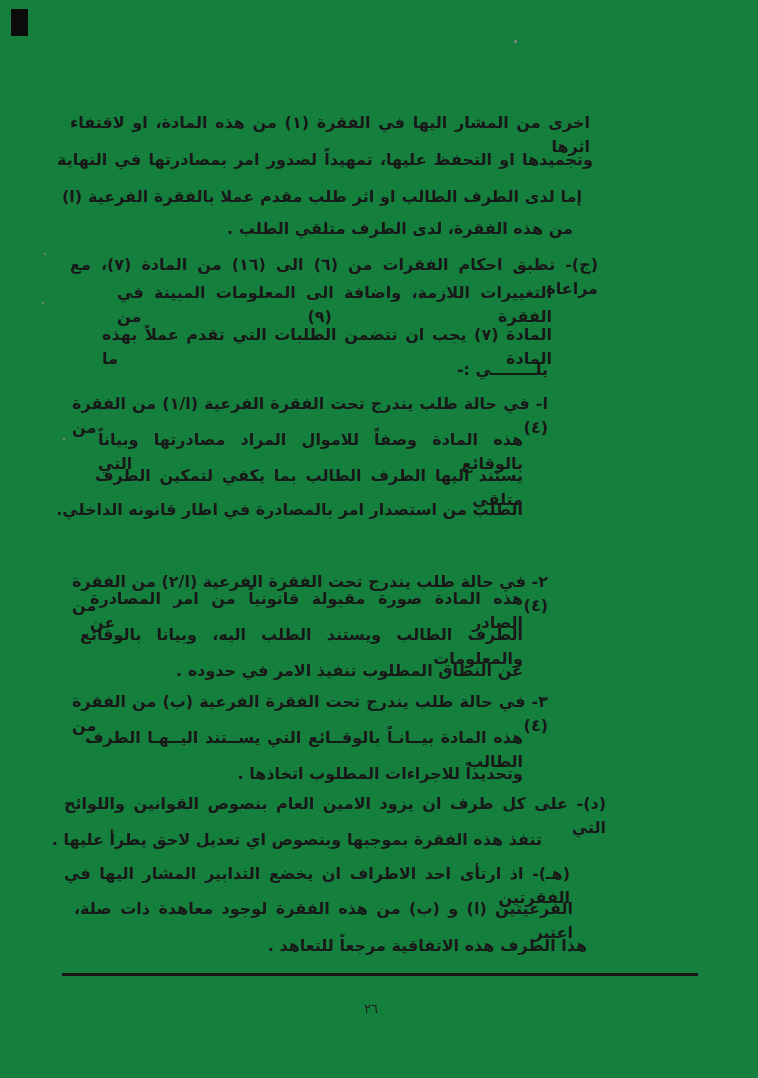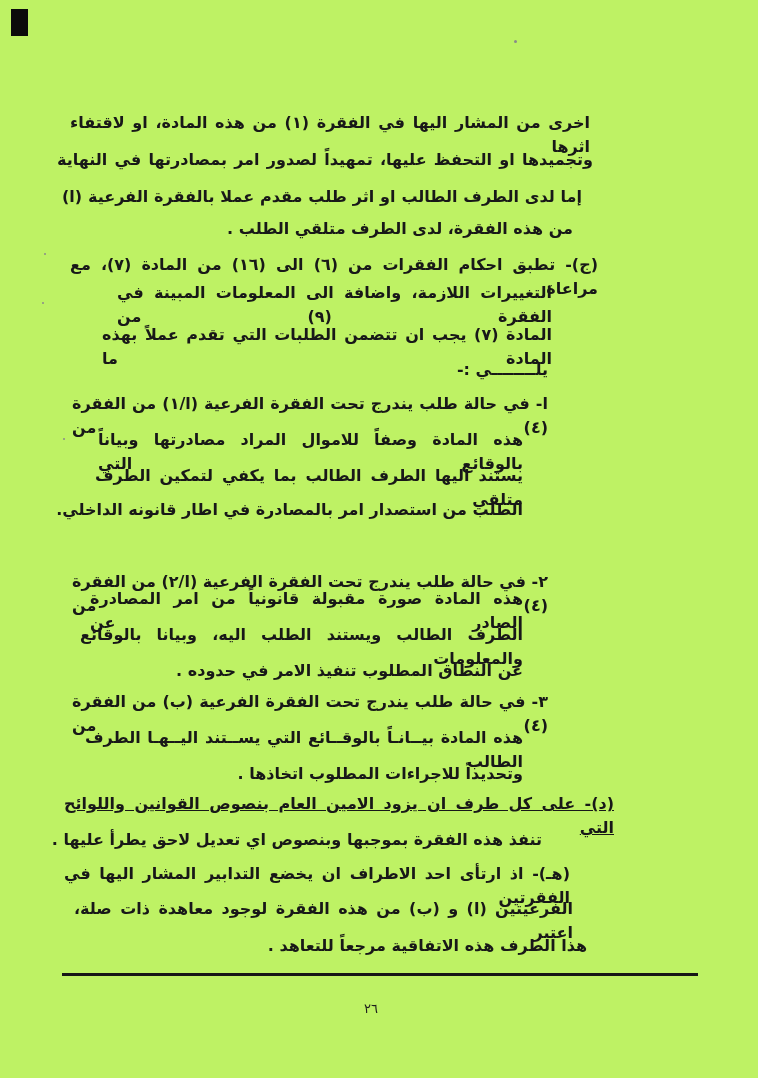--- a/index.html
+++ b/index.html
@@ -5,21 +5,21 @@
   html,body{margin:0;padding:0;}
   body{
     width:758px;height:1078px;
     background:#fdfdfc;
     position:relative;
     overflow:hidden;
     font-family:"DejaVu Sans",sans-serif;
   }
   .page{
     position:absolute;inset:0;
-    background:#bef264;
+    background:#15803d;
   }
   .text-line{
     position:absolute;
     direction:rtl;
     white-space:nowrap;
     text-align:right;
     font-weight:bold;
     font-size:16px;
     line-height:24px;
     color:#181818;
@@ -79,21 +79,21 @@
       <div class="text-line justified" style="top: 428px; right: 235px; left: 90px; margin-left: 8px;">هذه المادة وصفاً للاموال المراد مصادرتها وبياناً بالوقائع التي</div>
       <div class="text-line justified" style="top: 464px; right: 235px; left: 95px;">يستند اليها الطرف الطالب بما يكفي لتمكين الطرف متلقي</div>
       <div class="text-line" style="top: 498px; right: 235px;">الطلب من استصدار امر بالمصادرة في اطار قانونه الداخلي.</div>
       <div class="text-line justified" style="top: 550px; right: 210px; left: 72px; margin-top: 20px;">٢- في حالة طلب يندرج تحت الفقرة الفرعية (ا/٢) من الفقرة (٤) من</div>
       <div class="text-line justified" style="top: 587px; right: 235px; left: 90px;">هذه المادة  صورة مقبولة قانونياً من امر المصادرة الصادر عن</div>
       <div class="text-line justified" style="top: 623px; right: 235px; left: 80px;">الطرف الطالب ويستند الطلب اليه، وبيانا بالوقائع والمعلومات</div>
       <div class="text-line" style="top: 659px; right: 235px;">عن النطاق المطلوب تنفيذ الامر في حدوده .</div>
       <div class="text-line justified" style="top: 690px; right: 210px; left: 72px;">٣-  في حالة طلب يندرج تحت الفقرة الفرعية (ب) من الفقرة (٤) من</div>
       <div class="text-line justified" style="top: 726px; right: 235px; left: 85px;">هذه المادة بيــانـاً بالوقــائع التي يســتند اليــهـا الطرف الطالب</div>
       <div class="text-line" style="top: 762px; right: 235px;">وتحديداً للاجراءات المطلوب اتخاذها .</div>
-      <div class="text-line justified" style="top: 792px; right: 144px; left: 64px; text-decoration: underline;">(د)-  على كل طرف ان يزود الامين العام بنصوص القوانين واللوائح التي</div>
+      <div class="text-line justified" style="top: 792px; right: 152px; left: 64px;">(د)-  على كل طرف ان يزود الامين العام بنصوص القوانين واللوائح التي</div>
       <div class="text-line" style="top: 828px; right: 216px;">تنفذ هذه الفقرة بموجبها وبنصوص اي تعديل لاحق يطرأ عليها .</div>
       <div class="text-line justified" style="top: 862px; right: 188px; left: 64px;">(هـ)- اذ ارتأى احد الاطراف ان يخضع التدابير المشار اليها في الفقرتين</div>
       <div class="text-line justified" style="top: 897px; right: 185px; left: 74px;">الفرعيتين (ا) و (ب) من هذه الفقرة لوجود معاهدة ذات صلة، اعتبر</div>
       <div class="text-line" style="top: 934px; right: 171px;">هذا الطرف هذه الاتفاقية مرجعاً للتعاهد .</div>
     </div>
 
   <div class="speck" style="left:514px;top:40px;width:3px;height:3px;"></div>
   <div class="speck" style="left:44px;top:253px;width:2px;height:2px;"></div>
   <div class="speck" style="left:42px;top:302px;width:2px;height:2px;"></div>
   <div class="speck" style="left:63px;top:438px;width:2px;height:2px;"></div>

